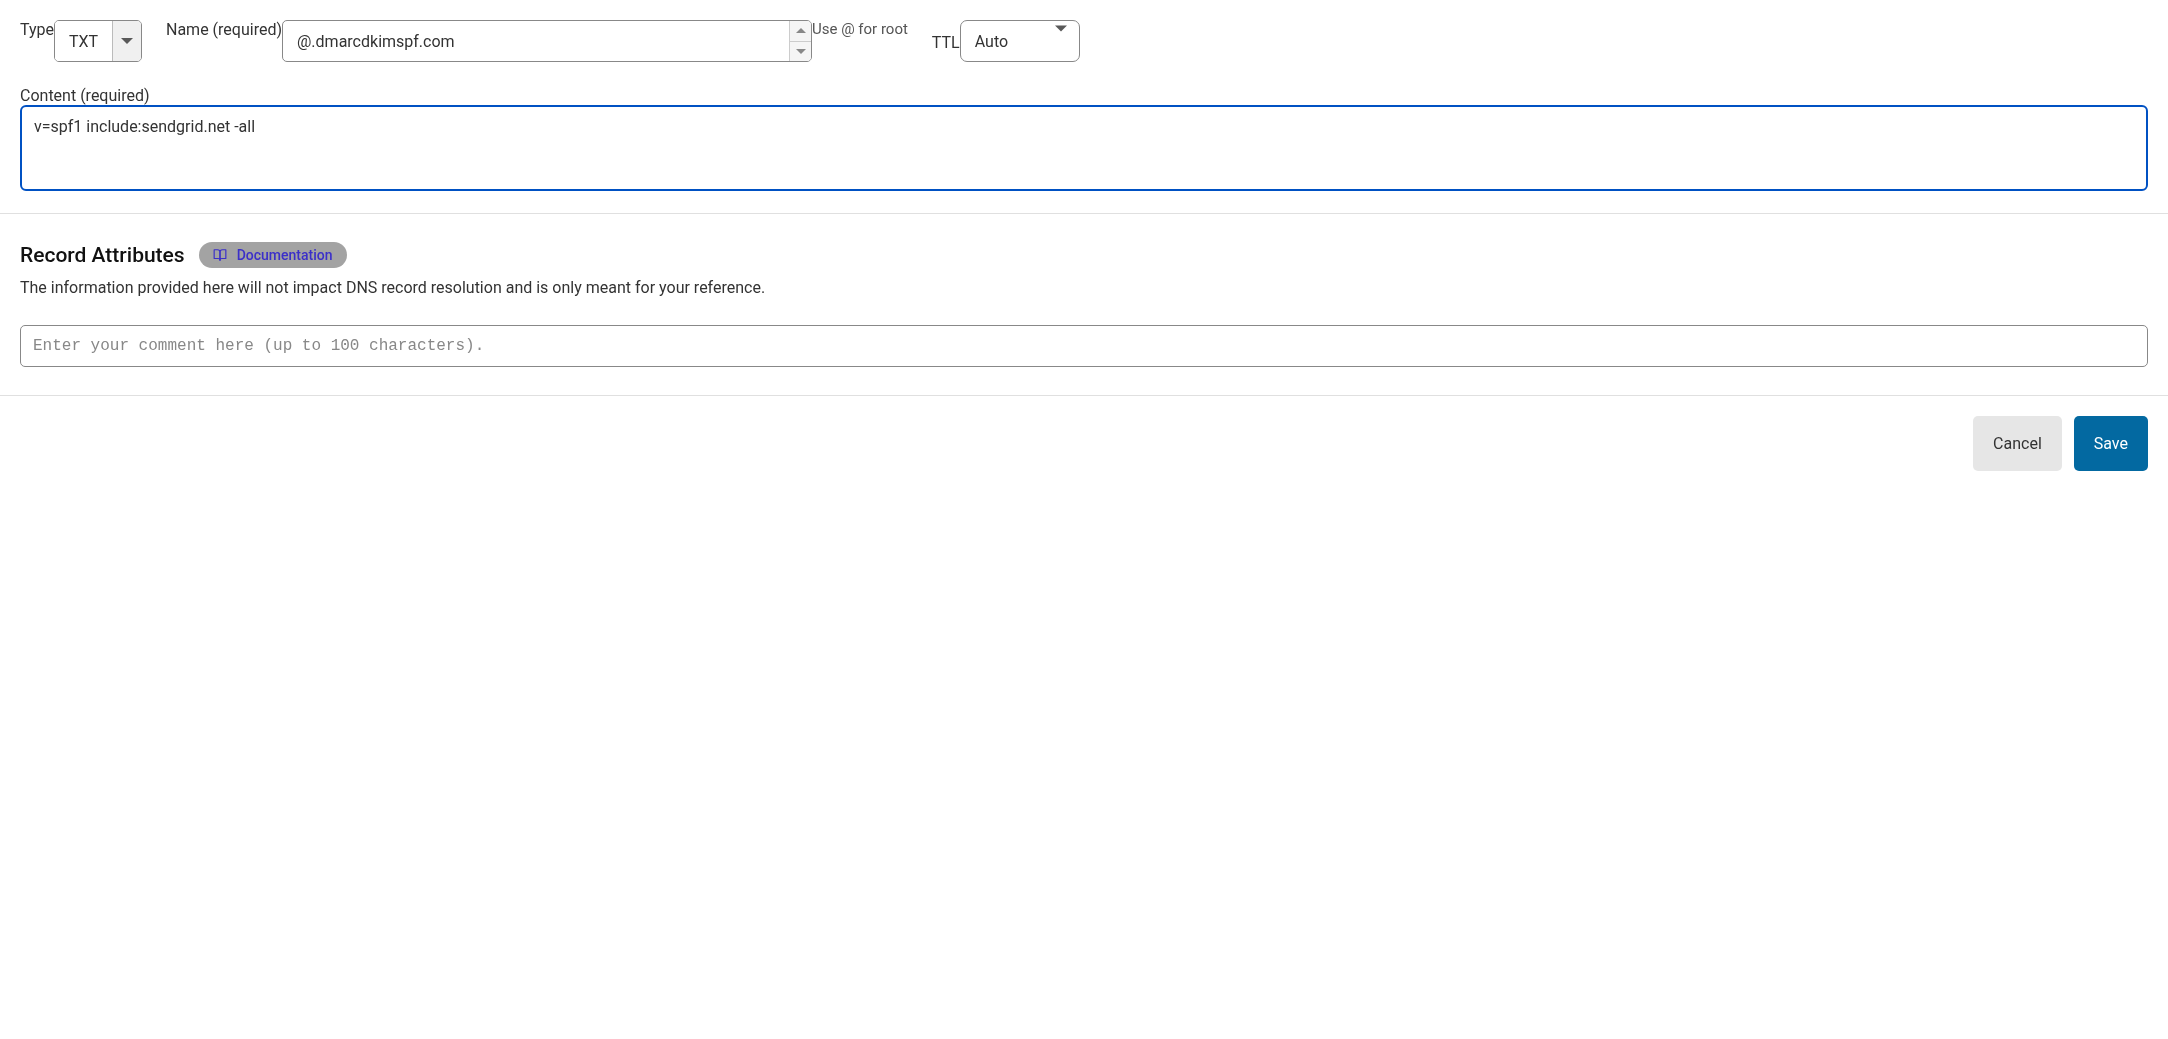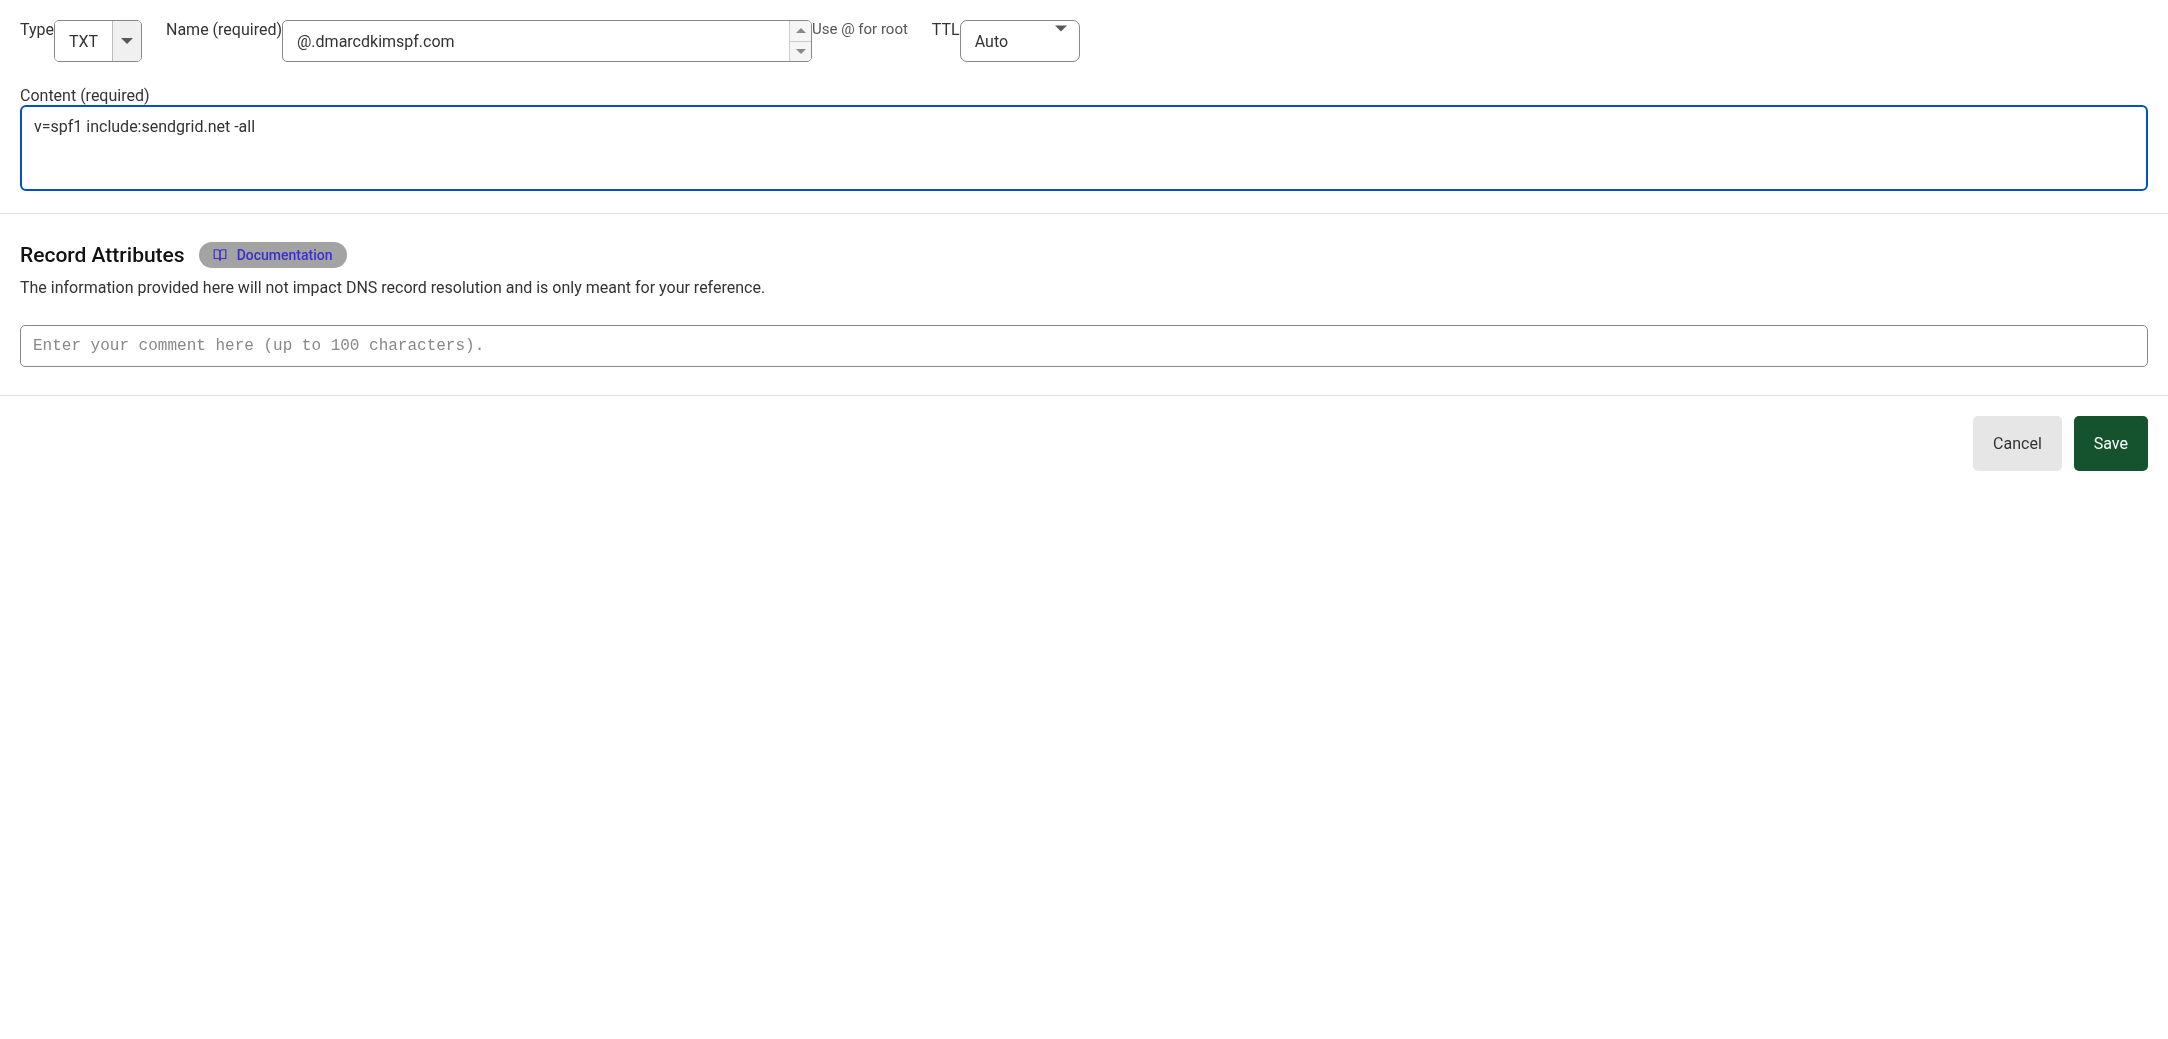--- a/index.html
+++ b/index.html
@@ -216,25 +216,25 @@
       padding: 18px 20px;
       font-size: 16px;
       cursor: pointer;
       font-family: inherit;
     }
     .btn-cancel {
       background: #e6e6e6;
       color: #333;
     }
     .btn-save {
-      background: #14532d;
+      background: #0369a1;
       color: #fff;
     }
     .type-group { width: 122px; }
-    .ttl-group { width: 120px; }
+    .ttl-group { width: 120px; align-items: flex-end; }
   </style>
 </head>
 <body>
 
 <div class="form-row">
   <div class="field-group type-group">
     <label class="field-label">Type</label>
     <div class="select-wrapper">
       <span class="select-value">TXT</span>
       <span class="select-arrow-box">

